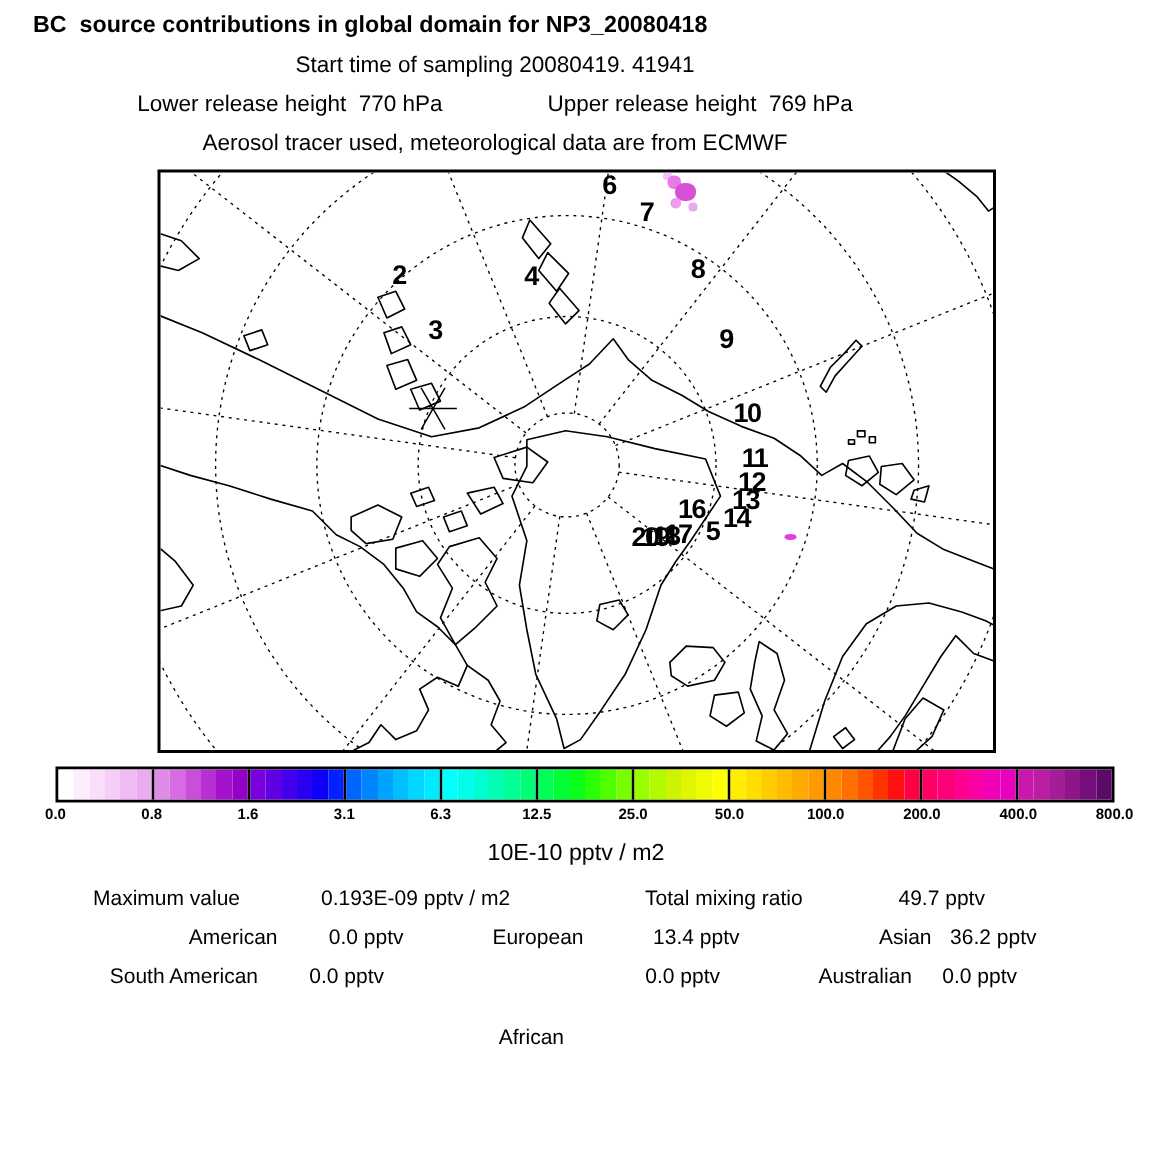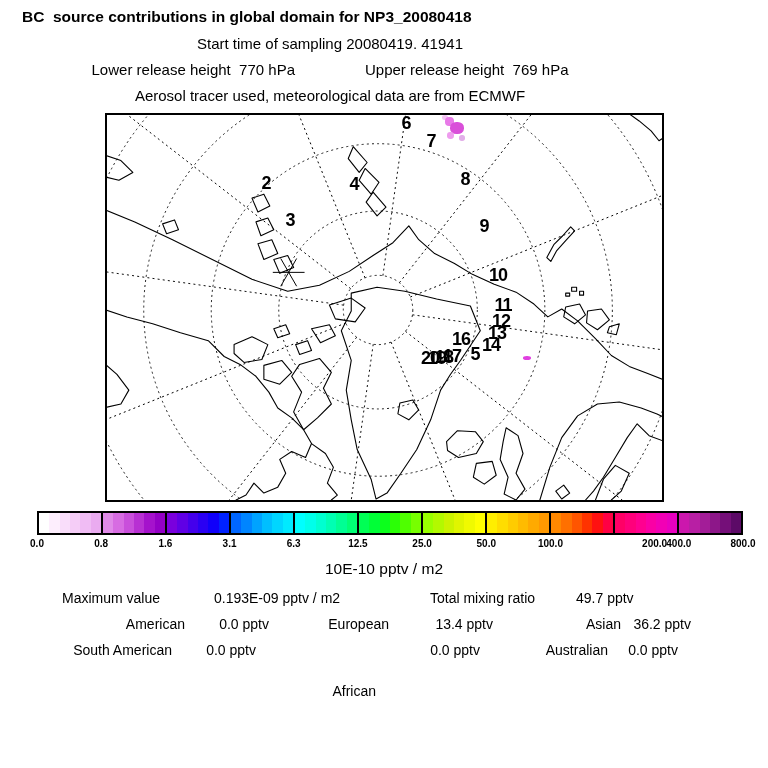--- a/index.html
+++ b/index.html
@@ -251,31 +251,31 @@
 <div id="cb-ticks">
     <span class="cb-tick" style="left: 37px;">0.0</span>
     <span class="cb-tick" style="left: 101.182px;">0.8</span>
     <span class="cb-tick" style="left: 165.364px;">1.6</span>
     <span class="cb-tick" style="left: 229.545px;">3.1</span>
     <span class="cb-tick" style="left: 293.727px;">6.3</span>
     <span class="cb-tick" style="left: 357.909px;">12.5</span>
     <span class="cb-tick" style="left: 422.091px;">25.0</span>
     <span class="cb-tick" style="left: 486.273px;">50.0</span>
     <span class="cb-tick" style="left: 550.455px;">100.0</span>
-    <span class="cb-tick" style="left: 614.636px; margin-left: 40px;">200.0</span>
+    <span class="cb-tick" style="left: 614.636px;">200.0</span>
     <span class="cb-tick" style="left: 678.818px;">400.0</span>
     <span class="cb-tick" style="left: 743px;">800.0</span>
   </div>
 <div id="cb-unit">10E-10 pptv / m2</div>
 
 <div class="s-row" id="s-row1">
   <span class="s-abs" style="left:62px">Maximum value</span>
   <span class="s-abs" style="left:214px">0.193E-09 pptv / m2</span>
   <span class="s-abs" style="left:430px">Total mixing ratio</span>
-  <span class="s-abs" style="left:576px">49.7 pptv</span>
+  <span class="s-abs" style="left:599px">49.7 pptv</span>
 </div>
 <div class="s-row" id="s-row2">
     <span class="s-cell" style="right: 596px;">American</span>
     <span class="s-cell" style="right: 512px;">0.0 pptv</span>
     <span class="s-cell" style="right: 392px;">European</span>
     <span class="s-cell" style="right: 288px;">13.4 pptv</span>
     <span class="s-cell" style="right: 160px;">Asian</span>
     <span class="s-cell" style="right: 90px;">36.2 pptv</span>
   </div>
 <div class="s-row" id="s-row3">

